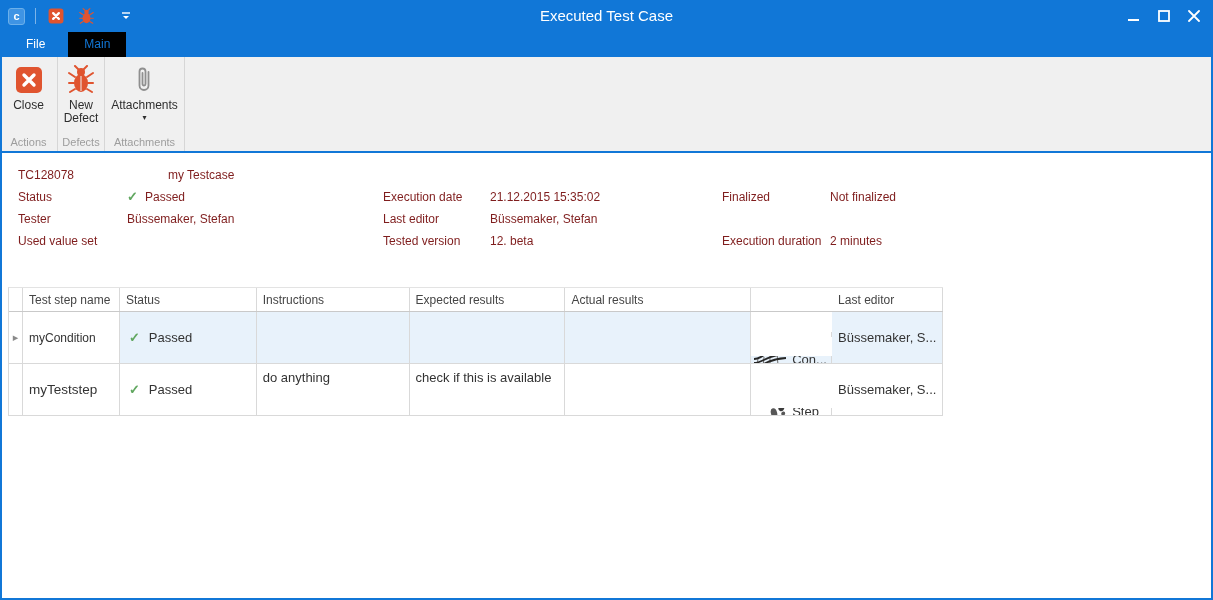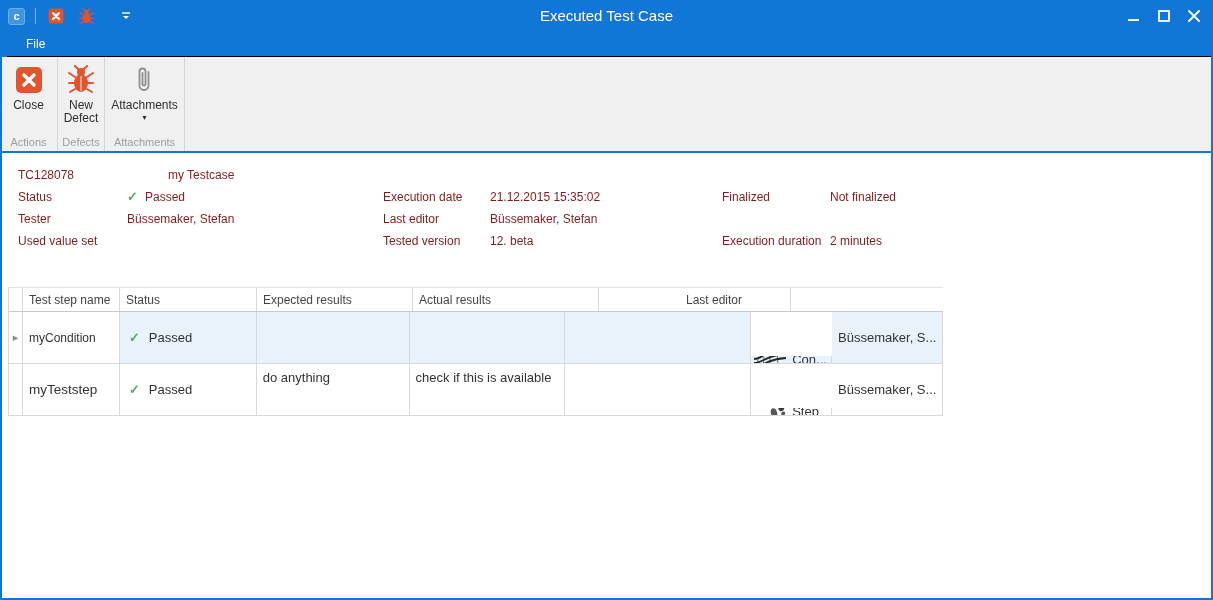--- a/index.html
+++ b/index.html
@@ -16,21 +16,21 @@
               display:flex; align-items:center; justify-content:center; cursor:default; }
   .qat-sep { width:1px; height:16px; background:rgba(255,255,255,0.45); margin:0 8px 0 10px; }
   .qat-btn { width:24px; height:24px; display:flex; align-items:center; justify-content:center; }
   .title { position:absolute; left:0; right:0; top:0; height:32px; text-align:center;
            color:#fff; font-size:15px; line-height:32px; pointer-events:none; }
   .winctrl { position:absolute; right:4px; top:0; height:32px; display:flex; }
   .winbtn { width:30px; height:32px; display:flex; align-items:center; justify-content:center; }
 
   
   .tabstrip { position:absolute; left:0; top:32px; width:1213px; height:25px;
-              background:#1177d7; display:flex;flex-direction:column; }
+              background:#1177d7; display:flex; }
   .tab { height:25px; padding:0 16px; font-size:12px; line-height:24px; color:#fff; }
   .tab.file { margin-left:10px; }
   .tab.active { background:#000000; color:#1177d7; margin-left:7px; }
 
   
   .ribbon { position:absolute; left:0; top:57px; width:1213px; height:96px;
             background:#f0f0f0; border-bottom:2px solid #1177d7; display:flex; }
   .rgroup { position:relative; height:94px; border-right:1px solid #d6d6d6;
             display:flex; justify-content:center; }
   .rbutton { display:flex; flex-direction:column; align-items:center;
@@ -220,20 +220,21 @@
     <div class="fld" style="left:830px;top:35px">Not finalized</div>
 
     <div class="fld" style="left:722px;top:79px">Execution duration</div>
     <div class="fld" style="left:830px;top:79px">2 minutes</div>
 
     <div class="ttable">
       <div class="thead">
         <div class="th c0"></div>
         <div class="th c1">Test step name</div>
         <div class="th c2">Status</div>
+        <div class="th c3">Instructions</div>
         <div class="th c4">Expected results</div>
         <div class="th c5">Actual results</div>
         <div class="th c6">Step type</div>
         <div class="th c7">Last editor</div>
       </div>
 
       <div class="trow">
         <div class="td c0 indicator">▸</div>
         <div class="td c1 vmid" style="font-size:12px">myCondition</div>
         <div class="td c2 sel status-cell">

